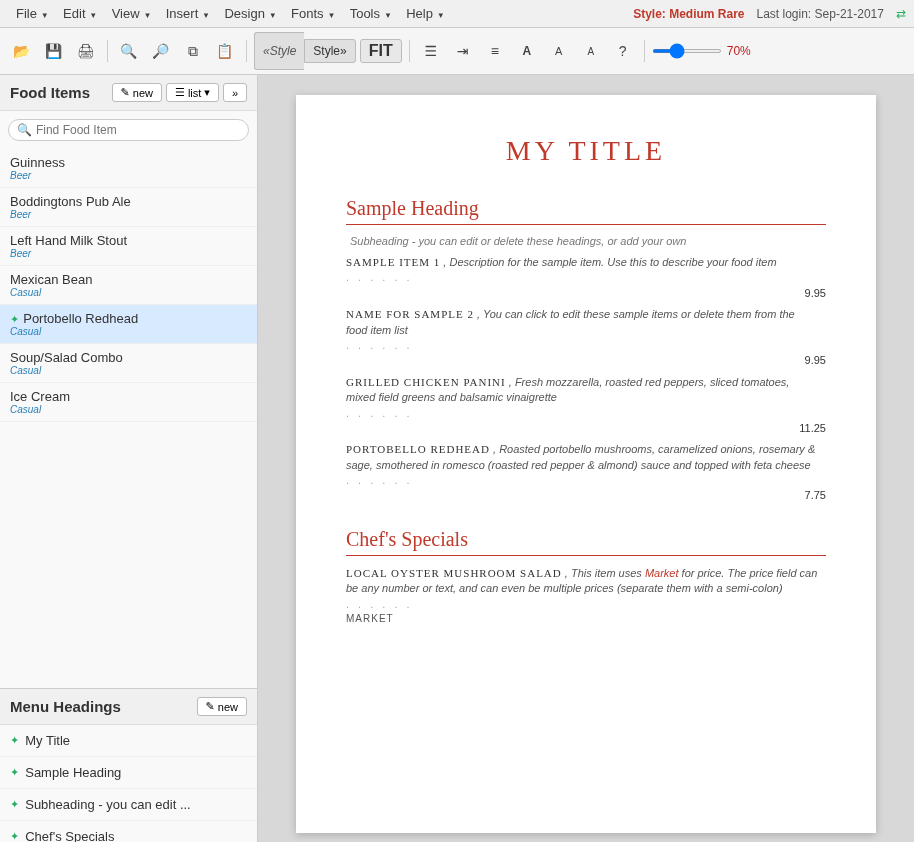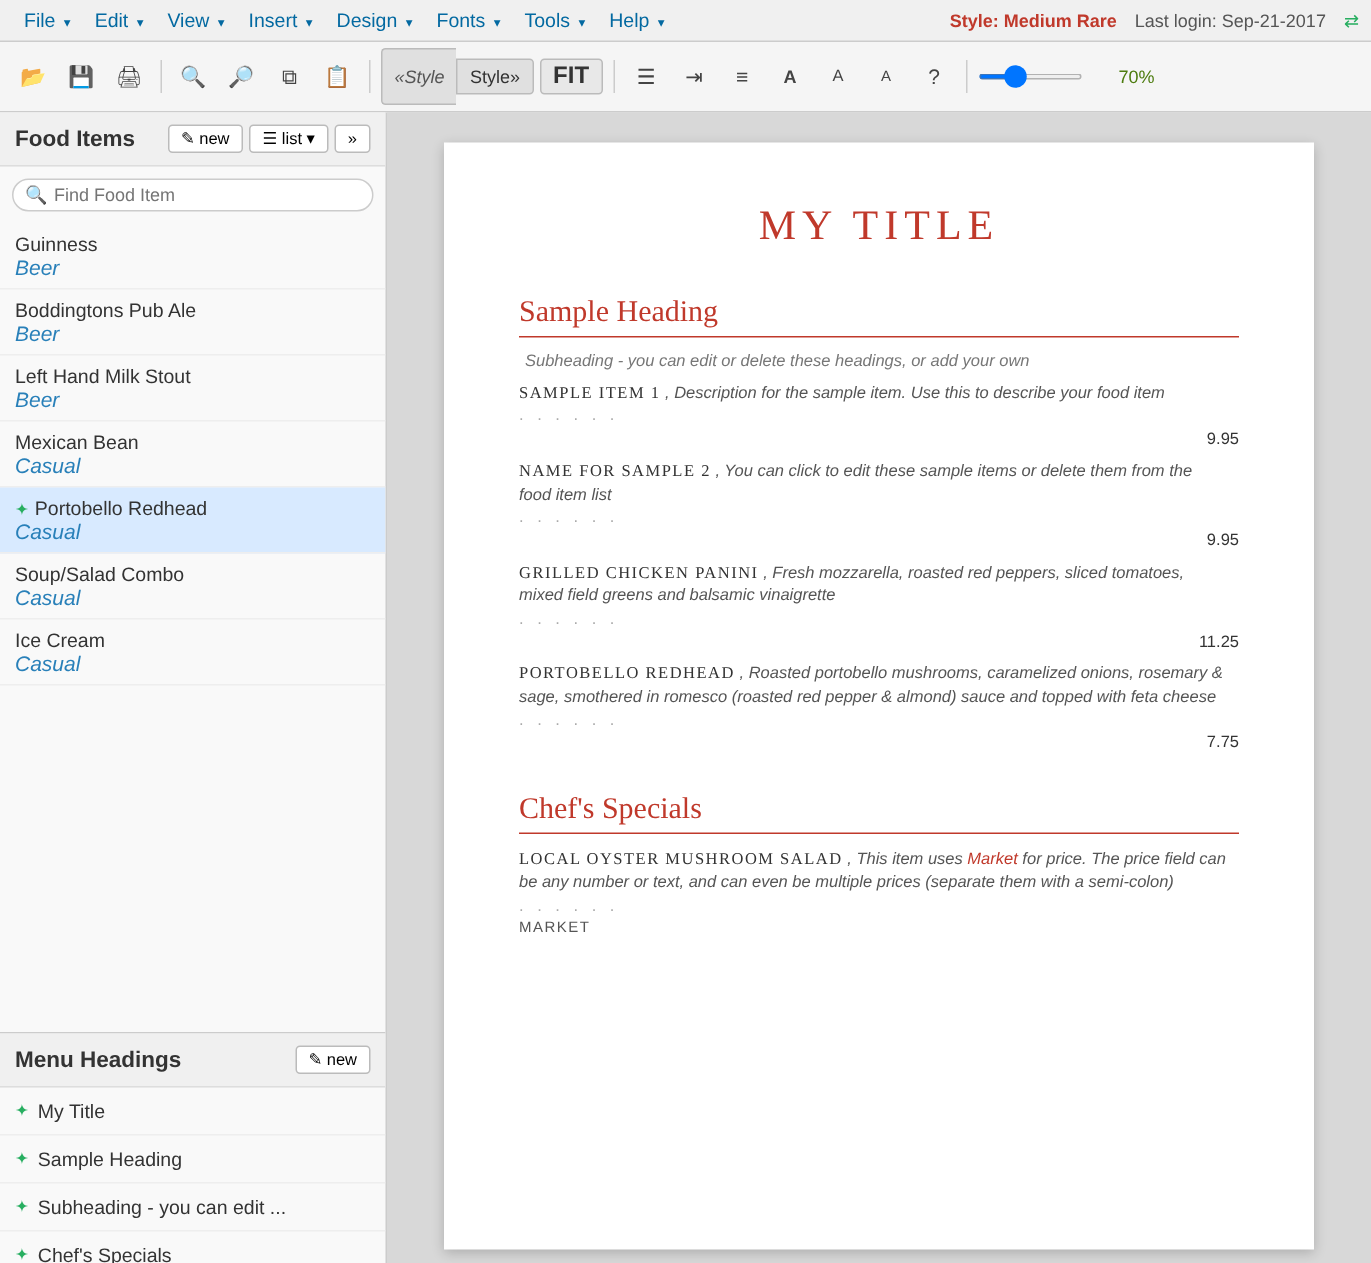--- a/index.html
+++ b/index.html
@@ -10,21 +10,21 @@
       display: flex; align-items: center;
       background: #f0f0f0;
       border-bottom: 1px solid #ccc;
       padding: 0 8px;
       height: 28px;
     }
     .menubar-item {
       padding: 4px 8px;
       cursor: pointer;
       font-size: 13px;
-      color: #0369a1;
+      color: #404040;
       white-space: nowrap;
     }
     .menubar-item .arrow { font-size: 9px; margin-left: 2px; }
     .menubar-right {
       margin-left: auto;
       display: flex; align-items: center; gap: 12px;
       font-size: 12px; color: #555;
     }
     .style-label { color: #c0392b; font-weight: bold; }
 
@@ -59,21 +59,21 @@
       padding: 2px 8px; border: 1px solid #bbb;
       background: #e0e0e0; cursor: pointer; font-size: 12px; height: 24px;
       border-radius: 0 3px 3px 0; color: #333;
     }
     .fit-btn {
       padding: 2px 8px; border: 1px solid #bbb;
       background: #e8e8e8; cursor: pointer; font-size: 16px; height: 24px;
       font-weight: bold; color: #333; border-radius: 3px;
     }
     .zoom-slider { width: 70px; height: 4px; cursor: pointer; }
-    .zoom-label { font-size: 12px; color: #4d7c0f; margin-left: 20px; }
+    .zoom-label { font-size: 12px; color: #b91c1c; margin-left: 1px; }
 
     
     .main-layout {
       display: flex;
       height: calc(100vh - 64px);
       border-radius: 24px;
     }
 
     
     .sidebar {
@@ -119,21 +119,21 @@
     .search-icon { color: #888; margin-right: 4px; font-size: 12px; }
 
     .food-list { flex: 1; }
     .food-item {
       padding: 6px 10px;
       border-bottom: 1px solid #eee;
       cursor: pointer;
     }
     .food-item.selected { background: #d8eaff; }
     .food-item-name { font-size: 13px; color: #333; }
-    .food-item-cat { font-size: 14px; color: #2980b9; font-style: italic; }
+    .food-item-cat { font-size: 10px; color: #2980b9; font-style: italic; }
     .food-item-icon { color: #27ae60; margin-right: 4px; font-size: 11px; }
 
     .sidebar-divider { height: 1px; background: #ccc; margin: 0; }
 
     .menu-headings-section { }
     .menu-headings-header {
       display: flex; align-items: center;
       padding: 8px 10px;
       font-weight: bold; font-size: 15px;
       border-bottom: 1px solid #ddd;

